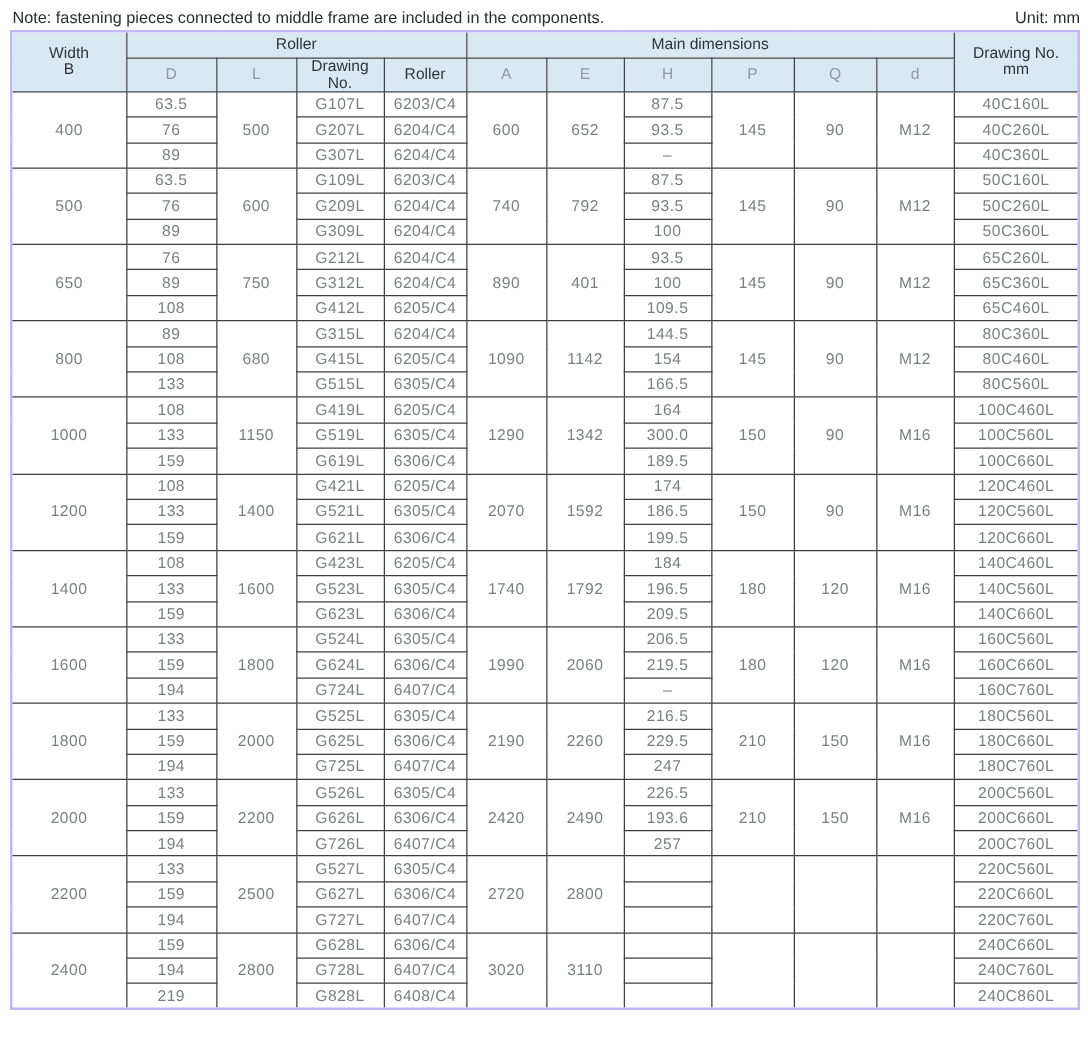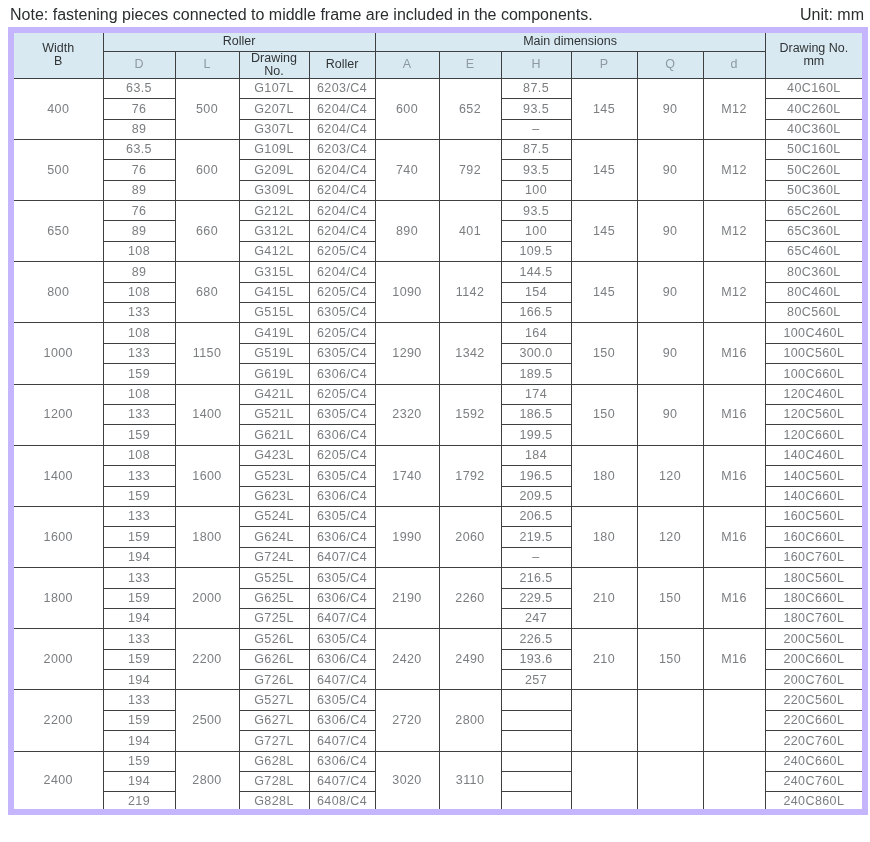--- a/index.html
+++ b/index.html
@@ -7,29 +7,29 @@
     margin: 0; padding: 0;
     width: 870px; height: 842px;
     background: #ffffff;
     font-family: "Liberation Sans", sans-serif;
   }
   .topbar {
     display: flex;
     justify-content: space-between;
     align-items: flex-end;
     padding: 6px 6px 3px 10px;
-    font-size: 16px;
+    font-size: 13px;
     color: #2b2e2f;
   }
   table.spec {
     border-collapse: collapse;
     table-layout: fixed;
     margin-left: 8px;
     width: 854px;
-    border: 6px solid #c4b5fd;
+    border: 2px solid #c4b5fd;
   }
   th, td {
     border: 1px solid #3d3f40;
     text-align: center;
     vertical-align: middle;
     padding: 0 2px;
     overflow: hidden;
   }
   th {
     background: #d9e9f2;
@@ -148,21 +148,21 @@
       <tr>
         <td>89</td>
         <td>G309L</td>
         <td>6204/C4</td>
         <td>100</td>
         <td>50C360L</td>
       </tr>
       <tr>
         <td rowspan="3">650</td>
         <td>76</td>
-        <td rowspan="3">660</td>
+        <td rowspan="3">750</td>
         <td>G212L</td>
         <td>6204/C4</td>
         <td rowspan="3">890</td>
         <td rowspan="3">401</td>
         <td>93.5</td>
         <td rowspan="3">145</td>
         <td rowspan="3">90</td>
         <td rowspan="3">M12</td>
         <td>65C260L</td>
       </tr>
@@ -235,21 +235,21 @@
         <td>6306/C4</td>
         <td>189.5</td>
         <td>100C660L</td>
       </tr>
       <tr>
         <td rowspan="3">1200</td>
         <td>108</td>
         <td rowspan="3">1400</td>
         <td>G421L</td>
         <td>6205/C4</td>
-        <td rowspan="3">2320</td>
+        <td rowspan="3">2070</td>
         <td rowspan="3">1592</td>
         <td>174</td>
         <td rowspan="3">150</td>
         <td rowspan="3">90</td>
         <td rowspan="3">M16</td>
         <td>120C460L</td>
       </tr>
       <tr>
         <td>133</td>
         <td>G521L</td>

